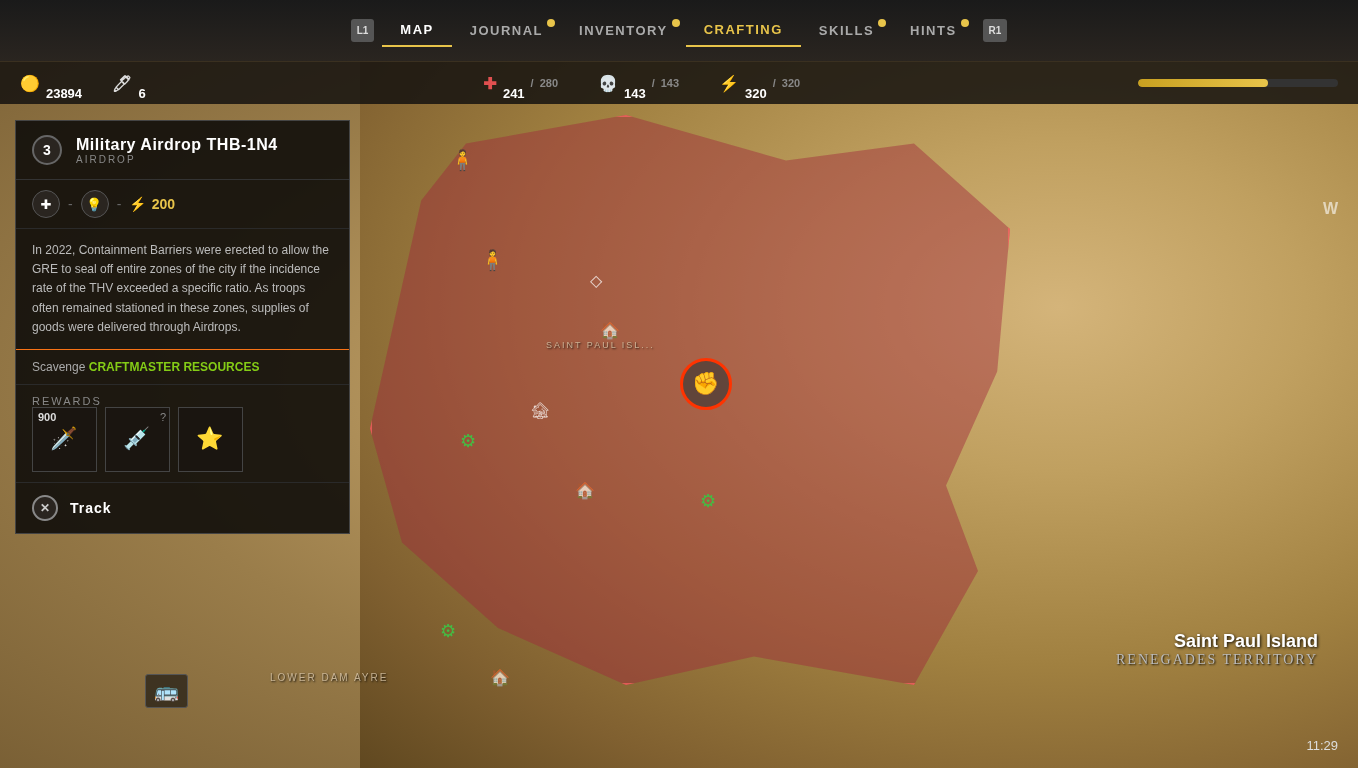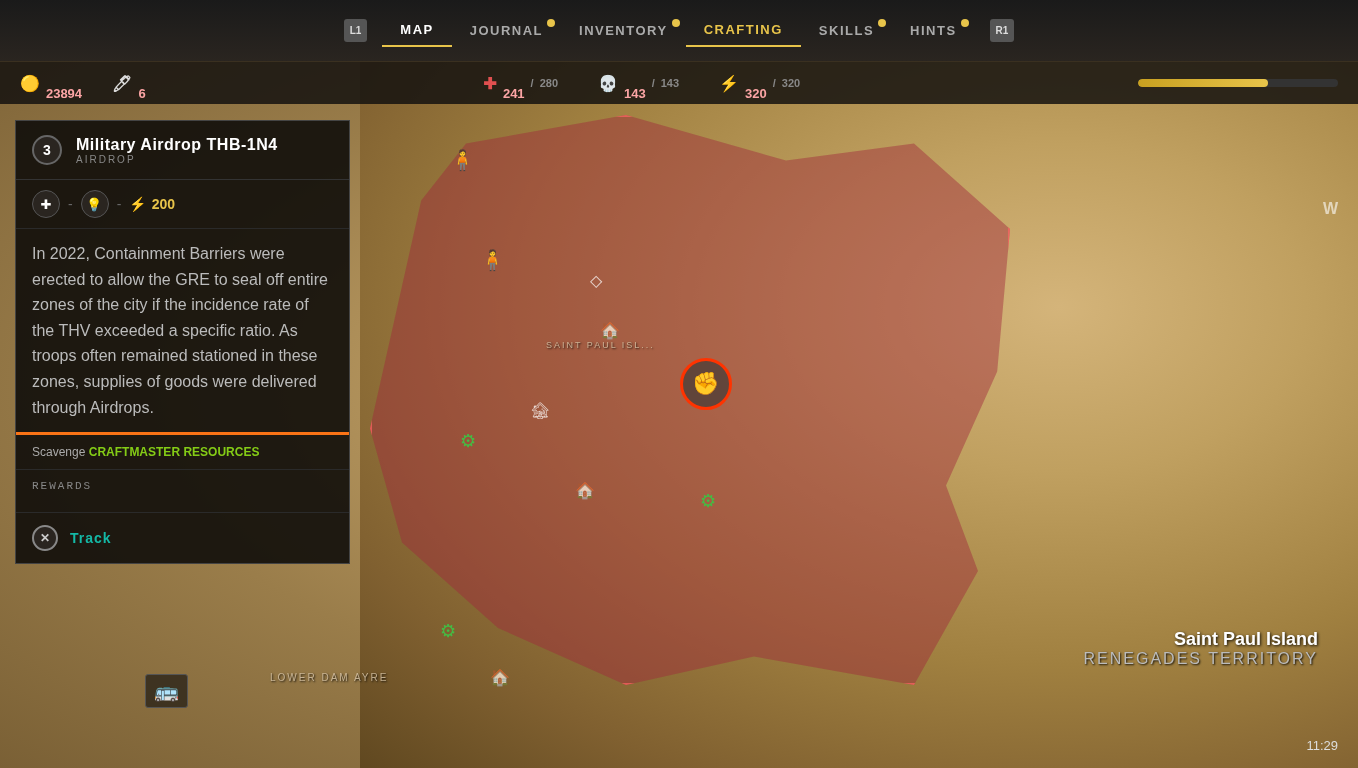--- a/index.html
+++ b/index.html
@@ -84,21 +84,21 @@
       border-radius: 50%;
     }
 
     .nav-controller-btn {
       background: #555;
       color: #ddd;
       font-size: 10px;
       font-weight: bold;
       padding: 6px 6px;
       border-radius: 3px;
-      margin: 0 15px;
+      margin: 0 8px;
     }
 
     
     #stats-bar {
       position: absolute;
       top: 62px;
       left: 0; right: 0;
       height: 42px;
       background: rgba(20, 18, 15, 0.85);
       display: flex;
@@ -115,21 +115,21 @@
       color: #ddd;
       font-size: 13px;
       font-weight: bold;
     }
 
     .stat-icon {
       font-size: 16px;
     }
 
     .stat-value {
-      color: #fca5a5;
+      color: #ffffff;
       margin-top: 20px;
     }
 
     .stat-max {
       color: #888;
       font-size: 11px;
     }
 
     .xp-bar-container {
       margin-left: auto;
@@ -226,23 +226,23 @@
       align-items: center;
       gap: 5px;
       color: #e8c44a;
       font-weight: bold;
       font-size: 14px;
     }
 
     .panel-description {
       padding: 12px 16px;
       color: #bbb;
-      font-size: 16px;
+      font-size: 12px;
       line-height: 1.6;
-      border-bottom: 3px solid #f97316;
+      border-bottom: 1px solid #f97316;
     }
 
     .scavenge-row {
       padding: 10px 16px;
       border-bottom: 1px solid #2a2a2a;
       font-size: 12px;
       color: #aaa;
     }
 
     .scavenge-row .highlight {
@@ -253,22 +253,20 @@
     .rewards-section {
       padding: 10px 16px;
       border-bottom: 1px solid #2a2a2a;
     }
 
     .rewards-label {
       color: #888;
       font-size: 11px;
       letter-spacing: 2px;
       text-transform: uppercase;
-      margin-bottom: 10px;
-      font-family: Liberation Mono, monospace;
     }
 
     .rewards-items {
       display: flex;
       gap: 8px;
     }
 
     .reward-item {
       width: 65px;
       height: 65px;
@@ -319,21 +317,21 @@
       border-radius: 50%;
       display: flex;
       align-items: center;
       justify-content: center;
       color: #ccc;
       font-size: 12px;
       font-weight: bold;
     }
 
     .track-label {
-      color: #14b8a6;
+      color: #ffffff;
       font-size: 14px;
       font-weight: bold;
       letter-spacing: 1px;
     }
 
     
     .map-label {
       position: absolute;
       color: rgba(220, 200, 170, 0.8);
       font-size: 11px;
@@ -380,24 +378,25 @@
     .location-label .loc-name {
       color: #fff;
       font-size: 18px;
       font-weight: bold;
       text-shadow: 1px 1px 3px rgba(0,0,0,0.9);
       margin-top: 40px;
     }
 
     .location-label .loc-territory {
       color: #bbb;
-      font-size: 16px;
+      font-size: 14px;
       letter-spacing: 2px;
       text-transform: uppercase;
       text-shadow: 1px 1px 2px rgba(0,0,0,0.9);
+      font-family: Liberation Serif, serif;
     }
 
     
     .compass {
       position: absolute;
       top: 200px;
       right: 20px;
       color: rgba(255,255,255,0.6);
       font-size: 16px;
       font-weight: bold;
@@ -533,20 +532,33 @@
 
   <div class="panel-description">In 2022, Containment Barriers were erected to allow the GRE to seal off entire zones of the city if the incidence rate of the THV exceeded a specific ratio. As troops often remained stationed in these zones, supplies of goods were delivered through Airdrops.</div>
 
   <div class="scavenge-row">
     <span>Scavenge </span>
     <span class="highlight">CRAFTMASTER RESOURCES</span>
   </div>
 
   <div class="rewards-section">
     <div class="rewards-label">REWARDS</div>
+    <div class="rewards-items">
+      <div class="reward-item">
+        <span class="reward-count">900</span>
+        <span class="reward-icon">🗡️</span>
+      </div>
+      <div class="reward-item">
+        <span class="reward-icon" style="color:#c8a020;">💉</span>
+        <span class="reward-question">?</span>
+      </div>
+      <div class="reward-item">
+        <span class="reward-icon" style="color:#c8c8c8;">⭐</span>
+      </div>
+    </div>
   </div>
 
   <div class="panel-track-btn">
     <div class="track-x-btn">✕</div>
     <span class="track-label">Track</span>
   </div>
 </div>
 
 <div class="map-label" style="bottom:85px;left:270px;font-size:10px;letter-spacing:2px;">LOWER DAM AYRE</div>
 

